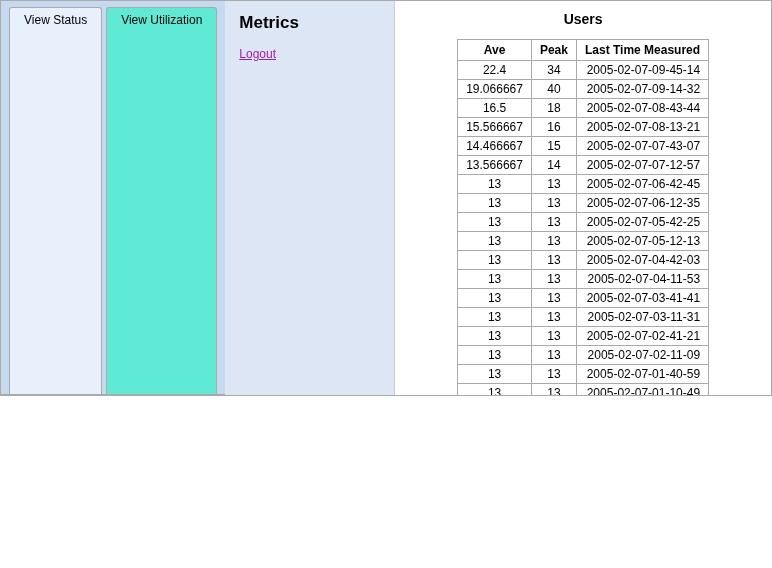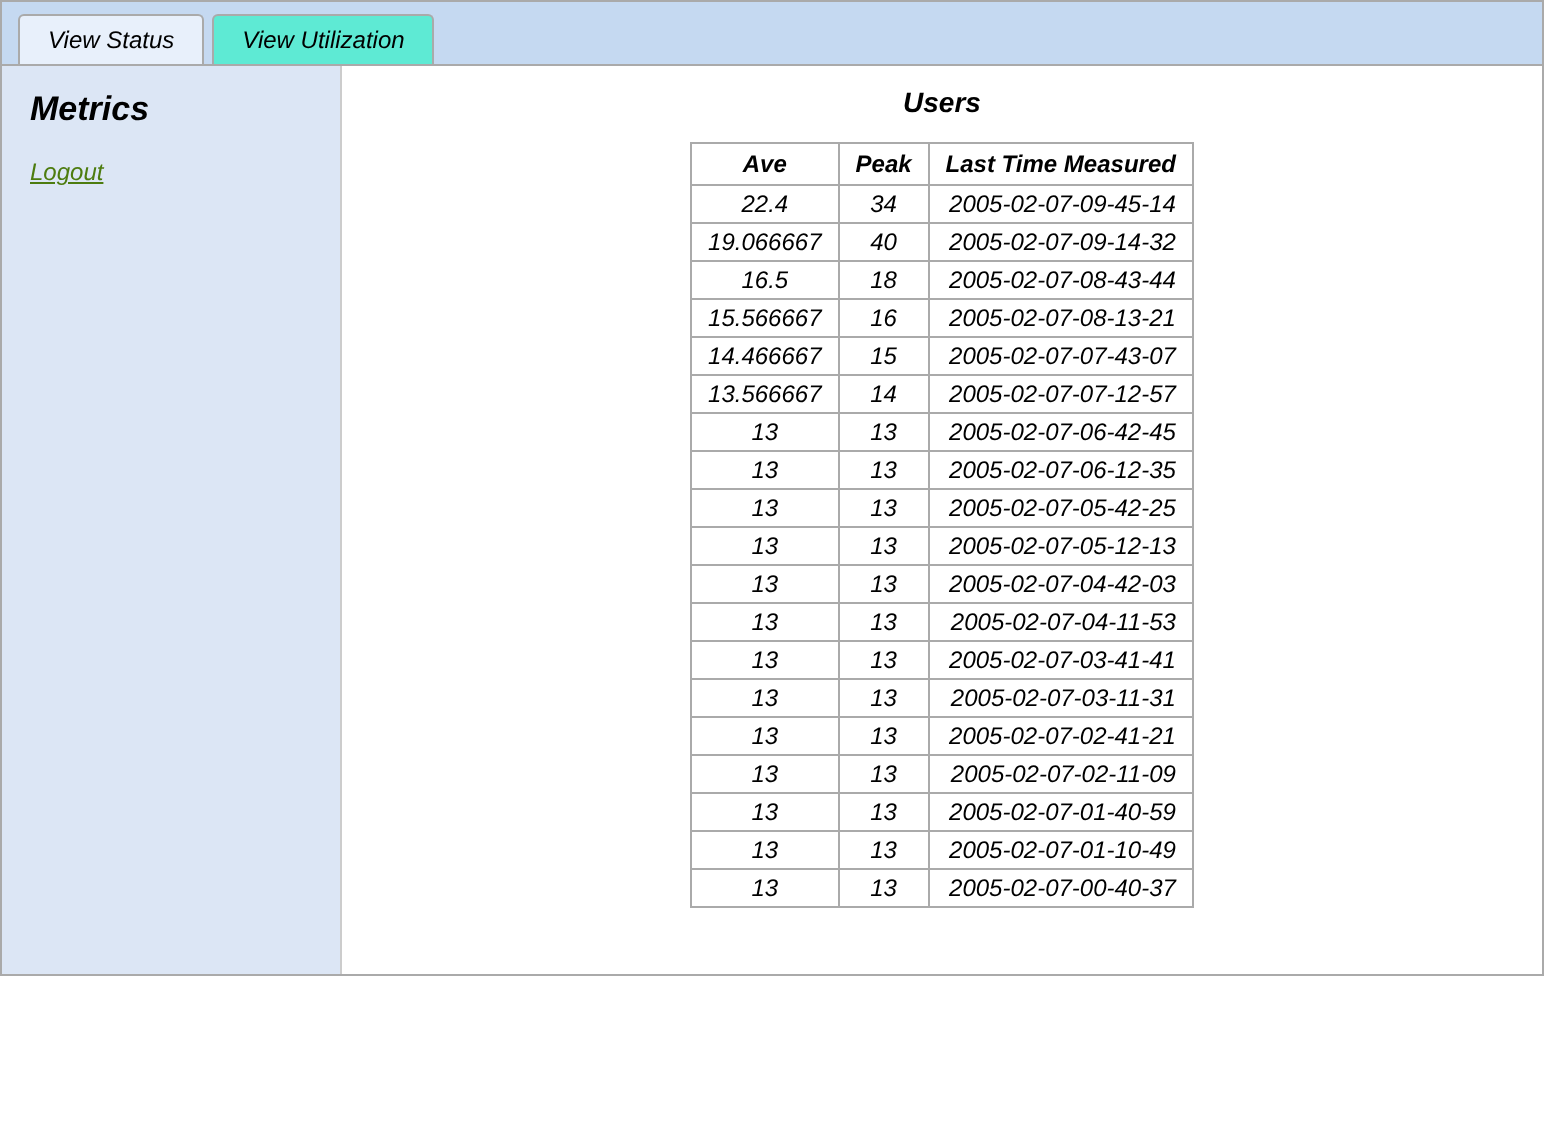--- a/index.html
+++ b/index.html
@@ -6,26 +6,25 @@
     body {
       font-family: Arial, Helvetica, sans-serif;
       font-size: 13px;
       background: #fff;
       width: 772px;
       height: 568px;
       overflow: hidden;
     }
     .outer-container {
       width: 772px;
-      height: 488px;
-      background: #fff;
-      border: 1px solid #aaa;
-      display: flex;
-      flex-direction: column;
-      font-style: italic;
+      height: 396px;
+      background: #fff;
+      border: 1px solid #aaa;
+      display: flex;
+      flex-direction: row;
     }
     
     .tab-bar {
       background: #c5d9f1;
       padding: 6px 8px 0 8px;
       display: flex;
       flex-direction: row;
       gap: 4px;
       border-bottom: 1px solid #aaa;
     }
@@ -82,21 +81,21 @@
       display: inline-block;
       flex-shrink: 0;
     }
     .sidebar-nav a {
       color: #0000cc;
       text-decoration: underline;
       font-size: 12px;
       cursor: pointer;
     }
     .logout-link {
-      color: #4d7c0f;
+      color: #a21caf;
       text-decoration: underline;
       font-size: 12px;
       cursor: pointer;
       margin-top: 4px;
     }
     
     .content-panel {
       flex: 1;
       overflow-y: auto;
       padding: 10px 16px;

